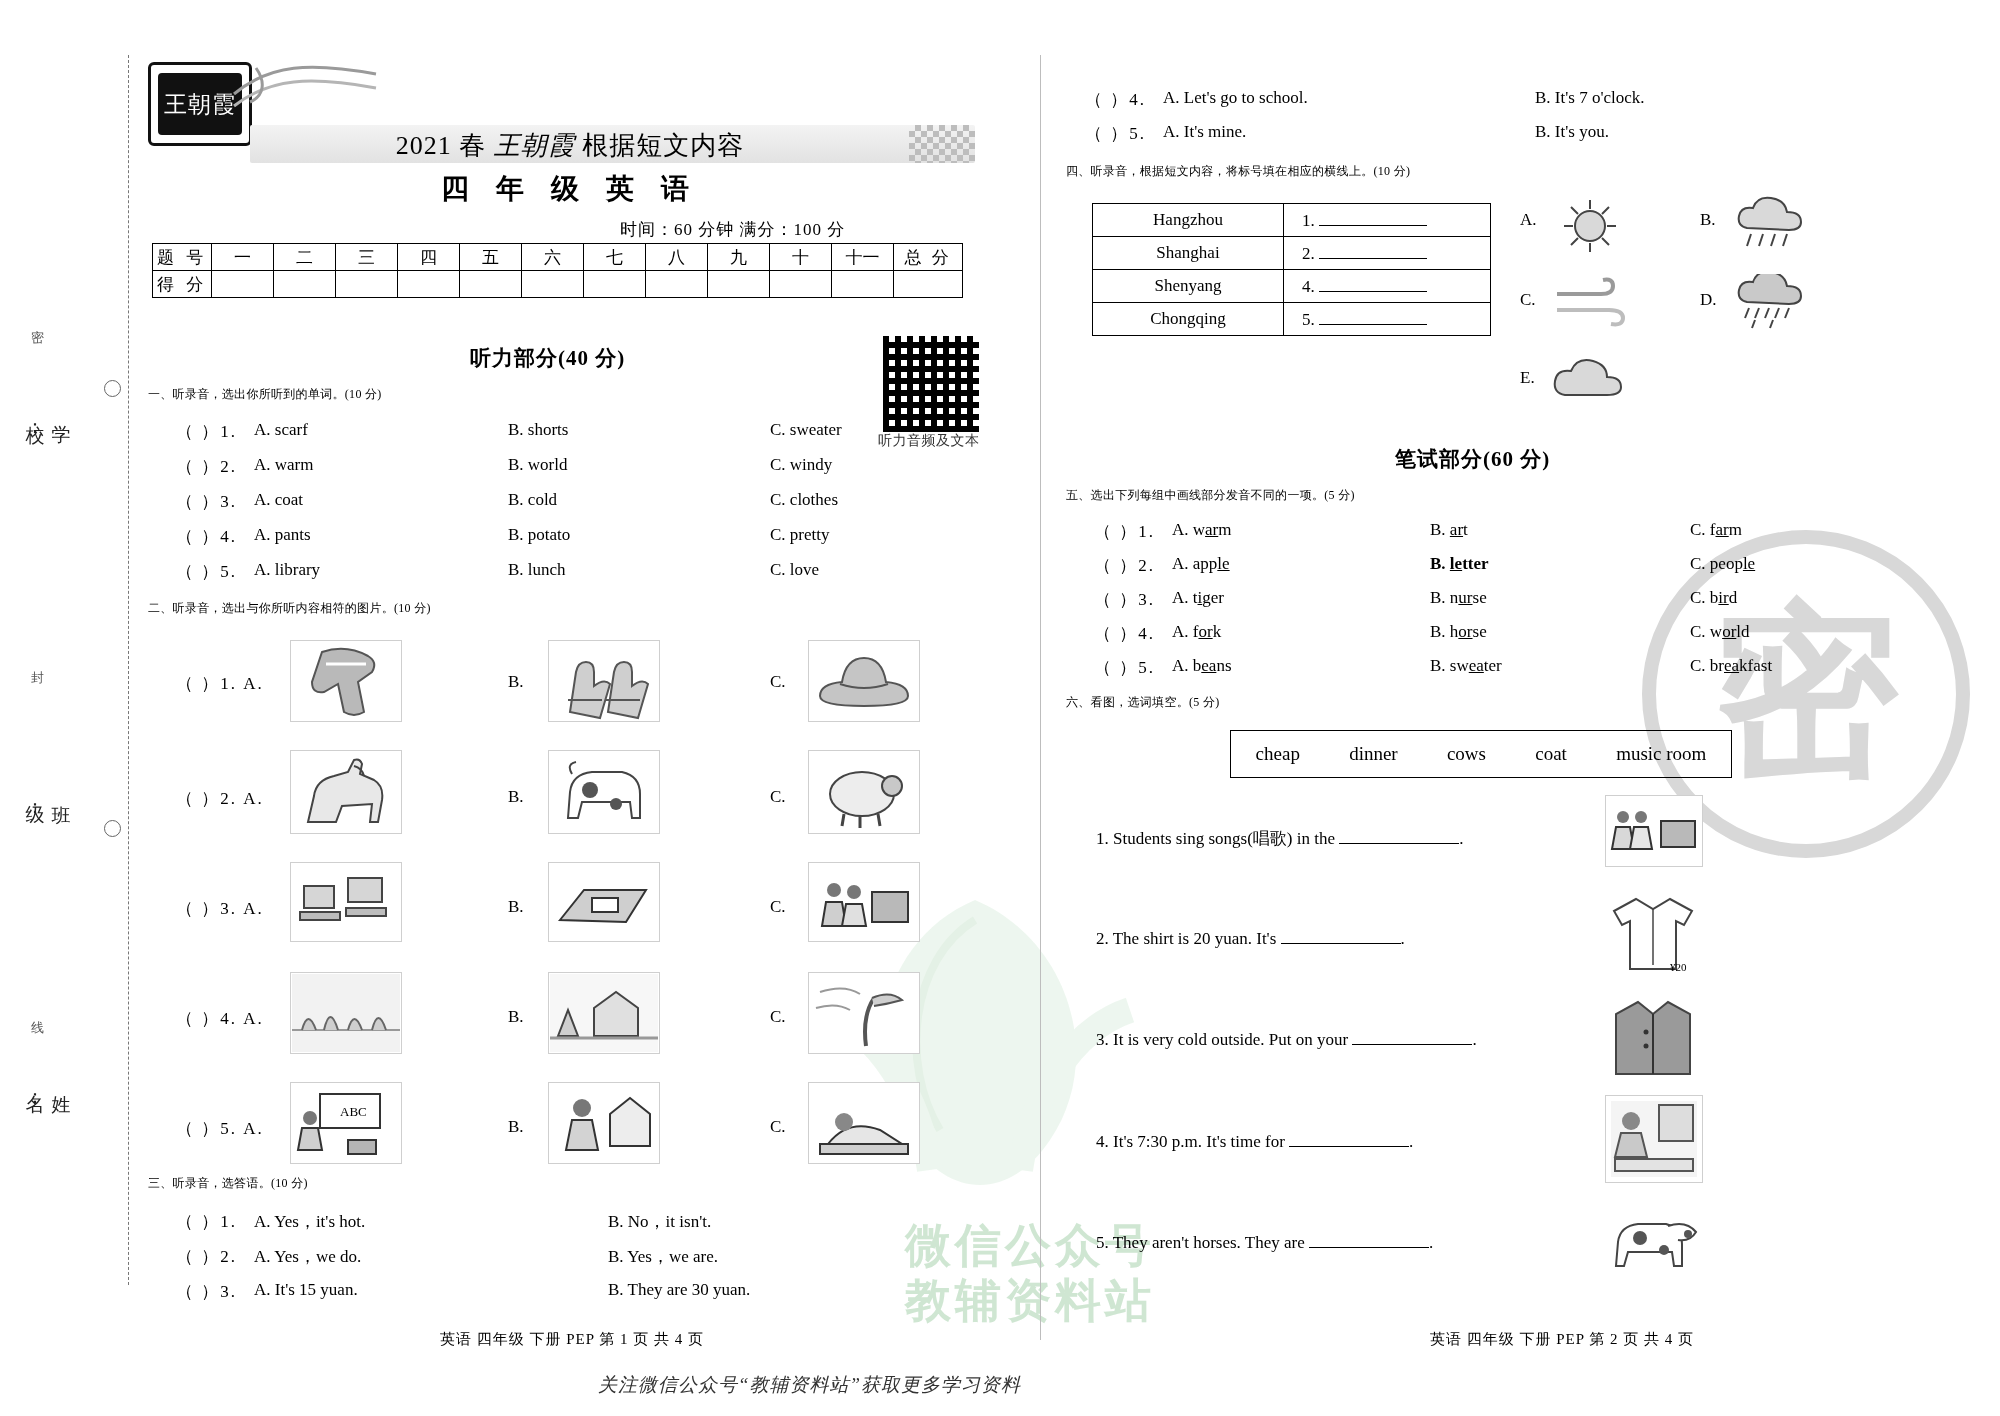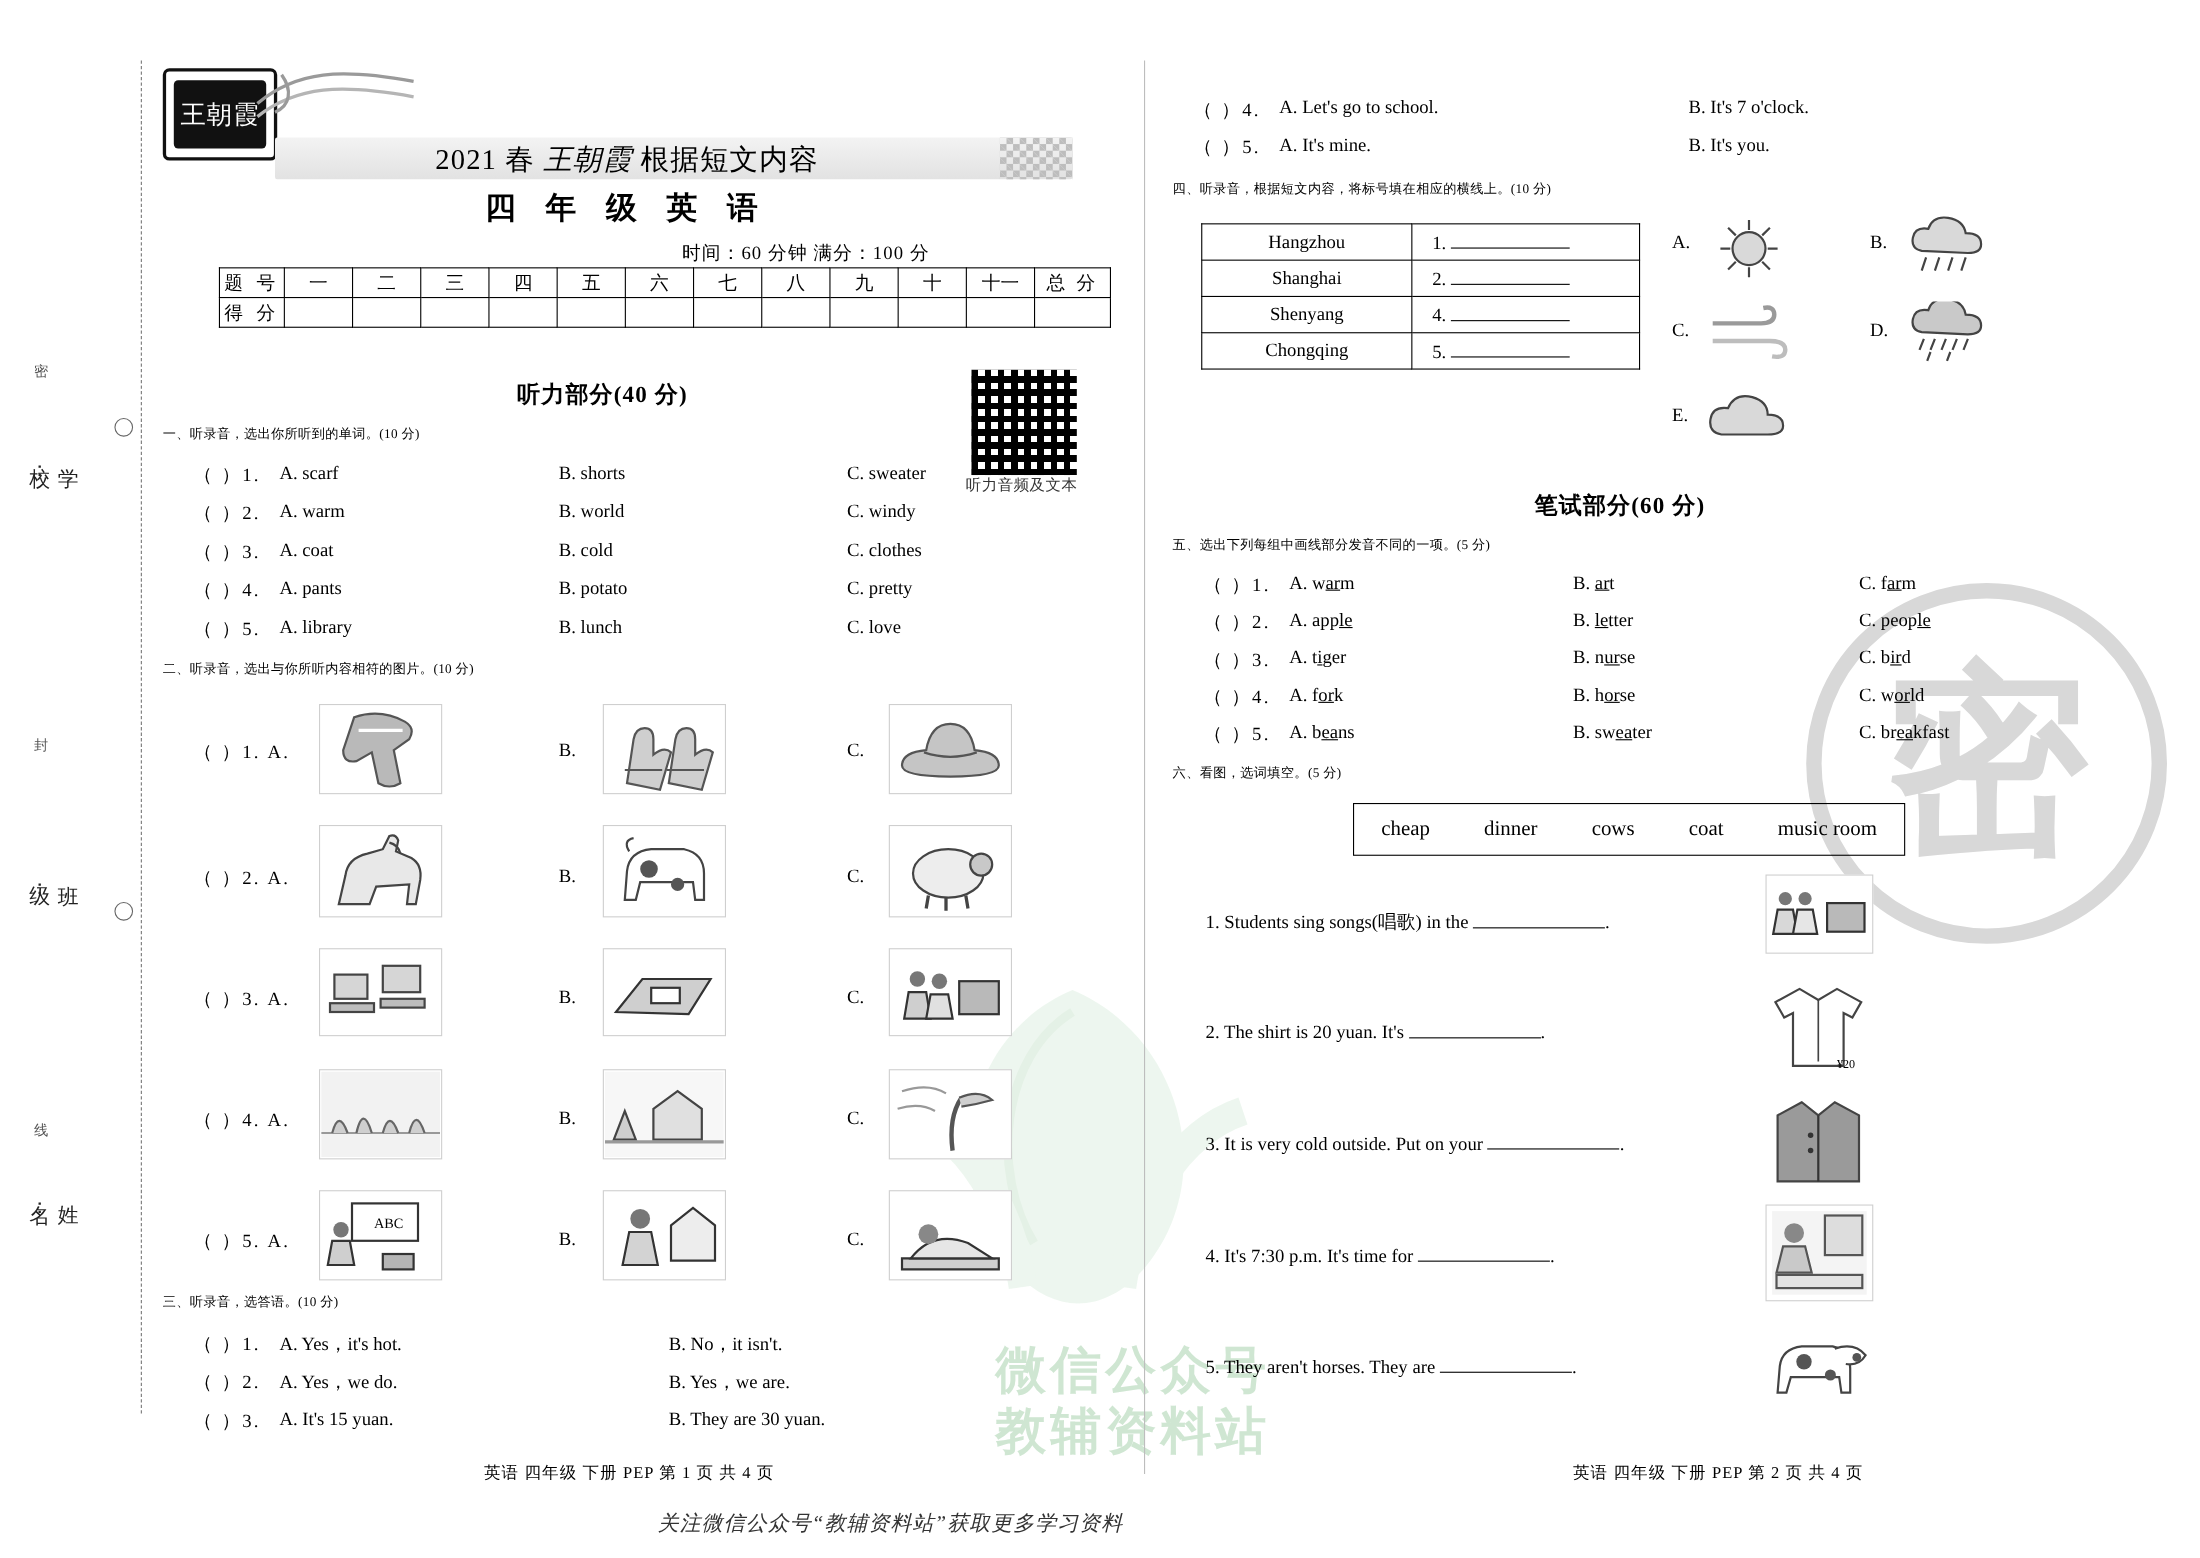--- a/index.html
+++ b/index.html
@@ -68,21 +68,21 @@
   .title-cursive{font-style:italic;font-family:"Liberation Serif",serif;}
   .subject{
     position:absolute;left:250px;top:170px;width:640px;text-align:center;
     font-size:28px;letter-spacing:10px;font-weight:bold;
   }
   .time-line{
     position:absolute;left:620px;top:218px;font-size:17px;letter-spacing:1px;}
 
   
   .score-tbl{
-    position:absolute;left:152px;top:243px;border-collapse:collapse;margin-left:47px;
+    position:absolute;left:152px;top:243px;border-collapse:collapse;
   }
   .score-tbl td{
     border:1px solid #000;height:26px;font-size:17px;text-align:center;
     padding:0;
   }
   .score-tbl td.head{width:58px;letter-spacing:4px;}
   .score-tbl td.cell{width:61px;}
   .score-tbl td.total{width:68px;letter-spacing:3px;}
 
   
@@ -535,21 +535,21 @@
     <span>（    ）</span><span>1.</span>
   </div>
   <div class="abs opt" style="left:1172px;top:520px;"><span>A. w</span><u>ar</u><span>m</span></div>
   <div class="abs opt" style="left:1430px;top:520px;"><span>B. </span><u>ar</u><span>t</span></div>
   <div class="abs opt" style="left:1690px;top:520px;"><span>C. f</span><u>ar</u><span>m</span></div>
 
   <div class="abs paren" style="left:1094px;top:554px;">
     <span>（    ）</span><span>2.</span>
   </div>
   <div class="abs opt" style="left:1172px;top:554px;"><span>A. app</span><u>le</u><span></span></div>
-  <div class="abs opt" style="left:1430px;top:554px;"><span>B. </span><u>le</u><span>tter</span></div>
+  <div class="abs opt" style="left:1430px;top:554px;font-weight:bold;"><span>B. </span><u>le</u><span>tter</span></div>
   <div class="abs opt" style="left:1690px;top:554px;"><span>C. peop</span><u>le</u><span></span></div>
 
   <div class="abs paren" style="left:1094px;top:588px;">
     <span>（    ）</span><span>3.</span>
   </div>
   <div class="abs opt" style="left:1172px;top:588px;"><span>A. t</span><u>i</u><span>ger</span></div>
   <div class="abs opt" style="left:1430px;top:588px;"><span>B. n</span><u>ur</u><span>se</span></div>
   <div class="abs opt" style="left:1690px;top:588px;"><span>C. b</span><u>ir</u><span>d</span></div>
 
   <div class="abs paren" style="left:1094px;top:622px;">

